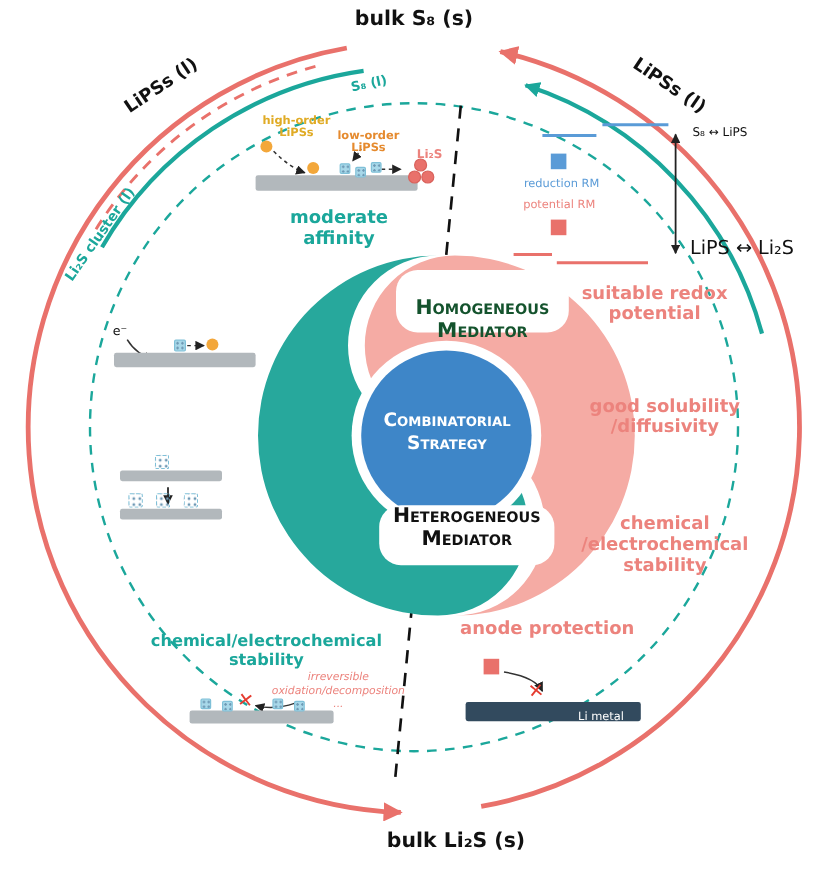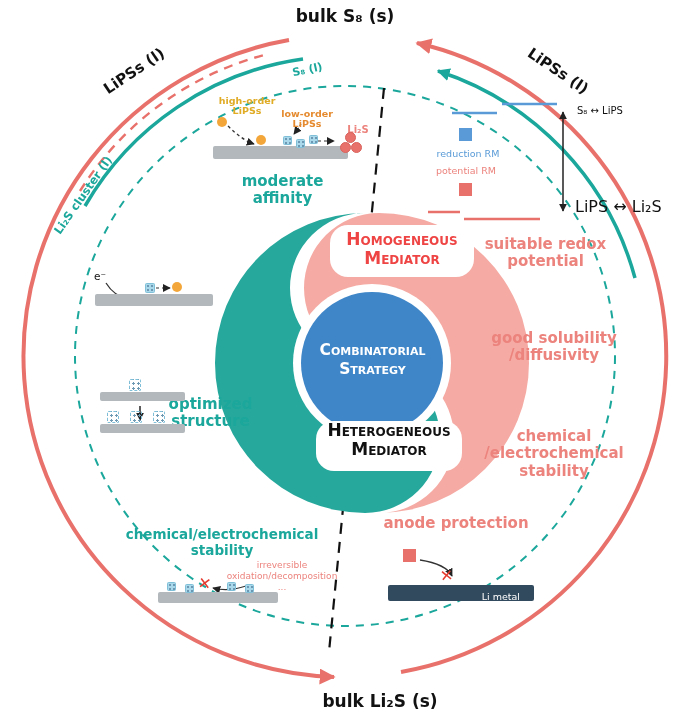--- a/index.html
+++ b/index.html
@@ -78,34 +78,32 @@
   </svg>
 
   <div class="abs ctr b" style="left:240px;top:6px;width:210px;font-size:17px;">bulk S₈ (s)</div>
   <div class="abs ctr b" style="left:275px;top:691px;width:210px;font-size:17px;">bulk Li₂S (s)</div>
   <div class="abs ctr b" style="left:86px;top:62px;width:96px;font-size:15px;transform:rotate(-34deg);">LiPSs (l)</div>
   <div class="abs ctr b" style="left:510px;top:62px;width:96px;font-size:15px;transform:rotate(34deg);">LiPSs (l)</div>
   <div class="abs ctr" style="left:28px;top:188px;width:110px;font-size:11.5px;font-weight:600;color:var(--teal);transform:rotate(-55deg);">Li₂S cluster (l)</div>
   <div class="abs" style="left:292px;top:61px;width:52px;font-size:11px;font-weight:600;color:var(--teal);transform:rotate(-12deg);">S₈ (l)</div>
 
   <div class="abs chip" style="left:330px;top:225px;width:144px;height:52px;">
-    <div class="pre ctr sc b" style="padding-top:5px;font-size:17px;line-height:1.12;color:#ef4444;">Homogeneous
+    <div class="pre ctr sc b" style="padding-top:23px;font-size:17px;line-height:1.12;color:#14532d;">Homogeneous
 Mediator</div>
   </div>
   <div class="abs chip" style="left:316px;top:421px;width:146px;height:50px;">
     <div class="pre ctr sc b" style="padding-top:0;font-size:17px;line-height:1.12;color:#111;">Heterogeneous
 Mediator</div>
   </div>
   <div class="abs pre ctr sc b" style="left:300px;top:341px;width:145px;font-size:15.5px;line-height:1.25;color:#ffffff;">Combinatorial
 Strategy</div>
 
   <div class="abs pre ctr teal-t" style="left:210px;top:173px;width:145px;font-size:15px;line-height:1.15;">moderate
 affinity</div>
-  <div class="abs pre ctr teal-t" style="left:148px;top:396px;width:125px;font-size:15px;line-height:1.15;">optimized
-structure</div>
   <div class="abs pre ctr teal-t" style="left:122px;top:526px;width:200px;font-size:13.5px;line-height:1.2;">chemical/electrochemical
 stability</div>
 
   <div class="abs pre ctr b" style="left:214px;top:96px;width:66px;font-size:9.5px;line-height:1.1;color:var(--yellow);">high-order
 LiPSs</div>
   <div class="abs pre ctr b" style="left:274px;top:109px;width:66px;font-size:9.5px;line-height:1.1;color:var(--orange);">low-order
 LiPSs</div>
   <div class="abs ctr b" style="left:336px;top:124px;width:44px;font-size:10px;color:var(--salmon-text);">Li₂S</div>
   <div class="abs bar" style="left:213px;top:146px;width:135px;height:13px;"></div>
   <div class="abs dot-orange" style="left:217px;top:117px;"></div>
@@ -122,21 +120,21 @@
   <div class="abs sq-blue" style="left:145px;top:283px;width:10px;height:10px;"></div>
   <div class="abs dot-orange" style="left:172px;top:282px;"></div>
 
   <div class="abs bar" style="left:100px;top:392px;width:85px;height:9px;"></div>
   <div class="abs sq-dash" style="left:129px;top:379px;"></div>
   <div class="abs bar" style="left:100px;top:424px;width:85px;height:9px;"></div>
   <div class="abs sq-dash" style="left:107px;top:411px;"></div>
   <div class="abs sq-dash" style="left:130px;top:411px;"></div>
   <div class="abs sq-dash" style="left:153px;top:411px;"></div>
 
-  <div class="abs pre ctr" style="left:222px;top:560px;width:120px;font-size:9px;line-height:1.2;color:var(--salmon-text);">irreversible
+  <div class="abs pre ctr" style="left:222px;top:560px;width:120px;font-size:9px;line-height:1.2;color:var(--salmon-text);font-style:italic;">irreversible
 oxidation/decomposition ...</div>
   <div class="abs bar" style="left:158px;top:592px;width:120px;height:11px;"></div>
   <div class="abs sq-blue" style="left:167px;top:582px;"></div>
   <div class="abs sq-blue" style="left:185px;top:584px;"></div>
   <div class="abs sq-blue" style="left:227px;top:582px;"></div>
   <div class="abs sq-blue" style="left:245px;top:584px;"></div>
   <div class="abs xmark" style="left:198px;top:576px;transform:rotate(8deg);">✕</div>
 
   <div class="abs pre ctr pink-t" style="left:468px;top:236px;width:155px;font-size:15px;line-height:1.15;">suitable redox
 potential</div>

